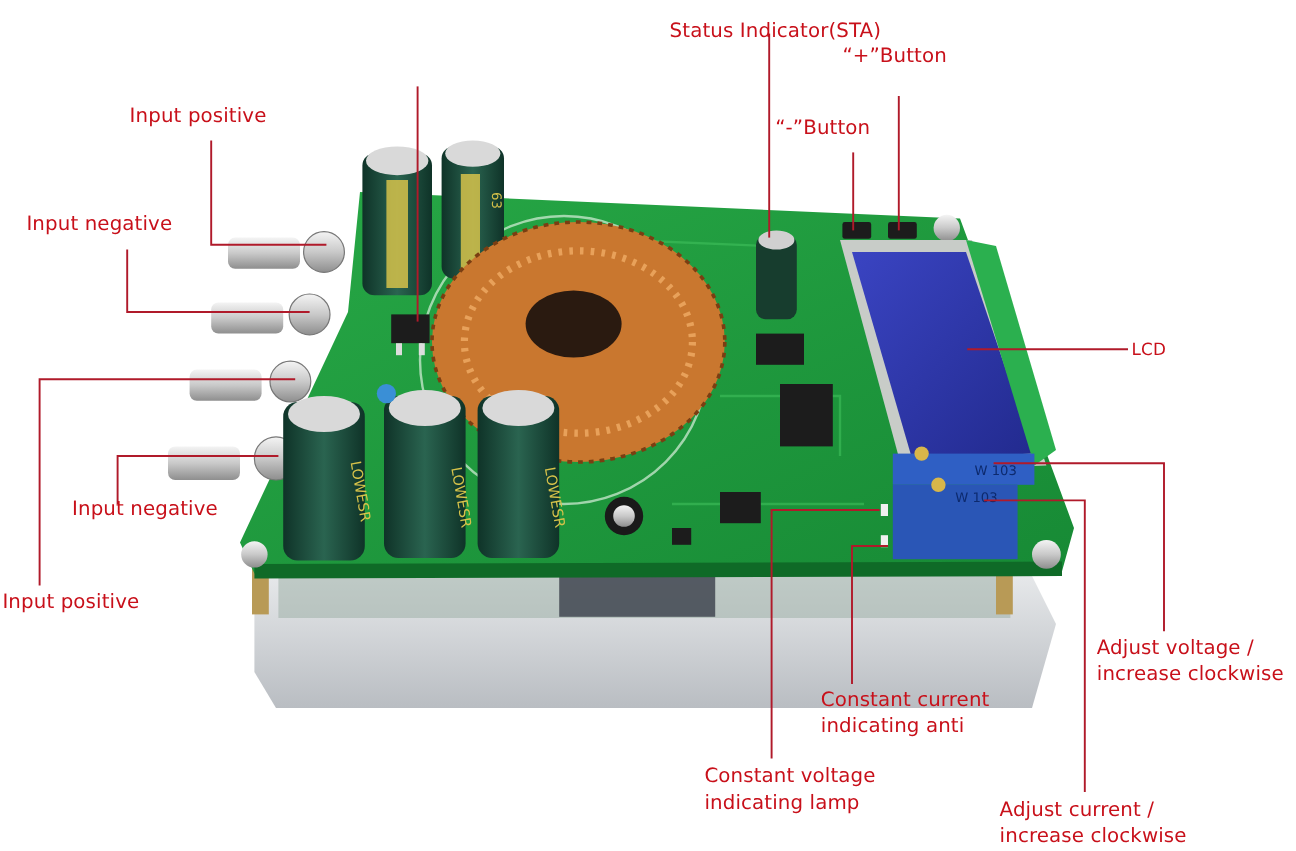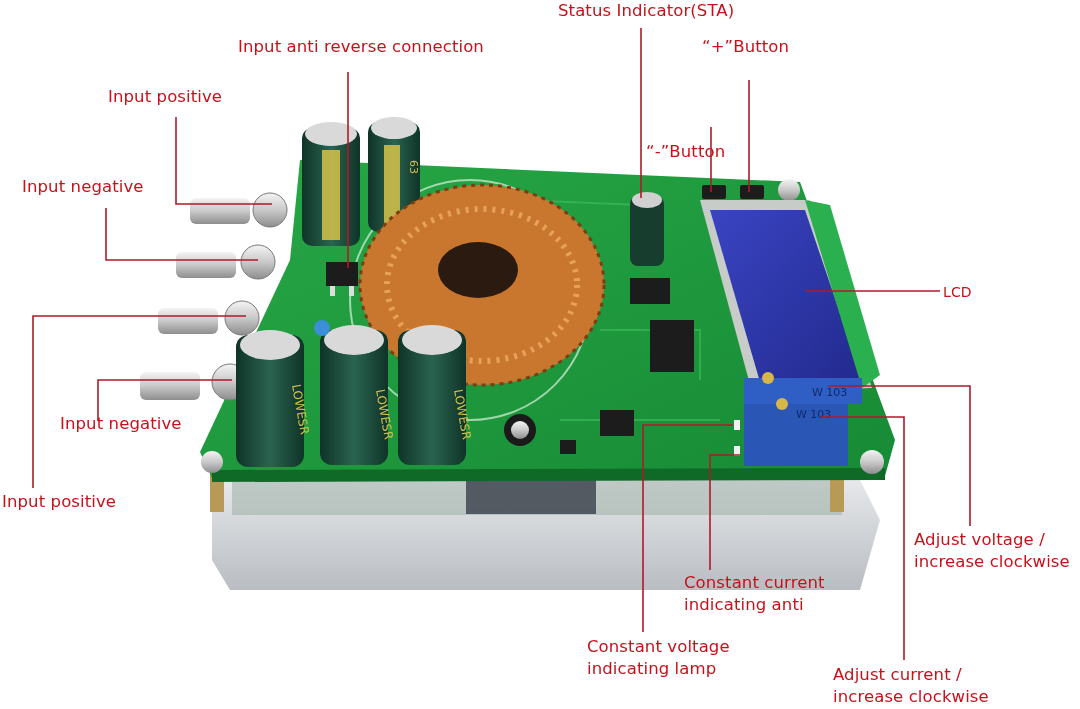--- a/index.html
+++ b/index.html
@@ -171,24 +171,23 @@
       <polyline points="98,420 98,380 232,380"></polyline>
       <polyline points="33,488 33,316 246,316"></polyline>
       <polyline points="828,386 970,386 970,526"></polyline>
       <polyline points="820,417 904,417 904,660"></polyline>
       <polyline points="740,455 710,455 710,570"></polyline>
       <polyline points="733,425 643,425 643,632"></polyline>
     </g>
   </svg>
 
   
-  <div class="label" style="left:558px; top:0px;text-align:right;">Status Indicator(STA)</div>
+  <div class="label" style="left:558px; top:15px;text-align:right;">Status Indicator(STA)</div>
   <div class="label" style="left:702px; top:36px;">“+”Button</div>
-  <div class="label" style="left:646px; top:96px;margin-top:45px;">“-”Button</div>
-  <div class="label" style="left:238px; top:36px;">Input anti reverse connection</div>
+  <div class="label" style="left:646px; top:96px;">“-”Button</div>
   <div class="label" style="left:108px; top:86px;">Input positive</div>
   <div class="label" style="left:22px; top:176px;">Input negative</div>
   <div class="label" style="left:943px; top:281px; font-size:14px;">LCD</div>
   <div class="label" style="left:60px; top:413px;">Input negative</div>
   <div class="label" style="left:2px; top:491px;">Input positive</div>
   <div class="label multi" style="left:914px; top:529px; width:170px;">Adjust voltage / increase clockwise</div>
   <div class="label multi" style="left:684px; top:572px; width:160px;">Constant current indicating anti</div>
   <div class="label multi" style="left:587px; top:636px; width:160px;">Constant voltage indicating lamp</div>
   <div class="label multi" style="left:833px; top:664px; width:170px;">Adjust current / increase clockwise</div>
 

